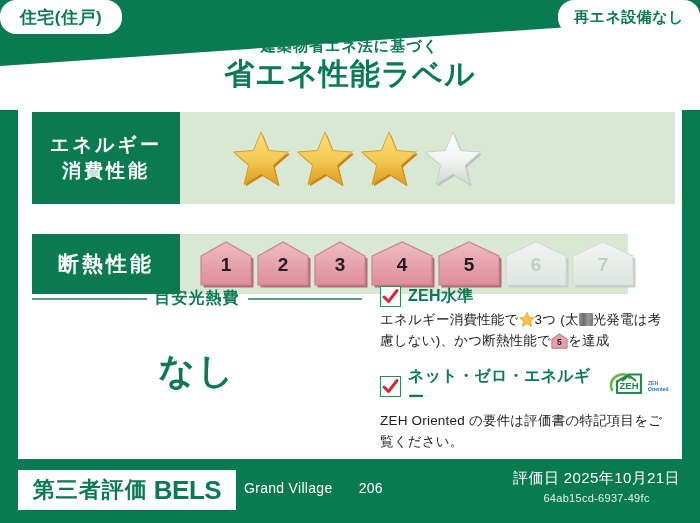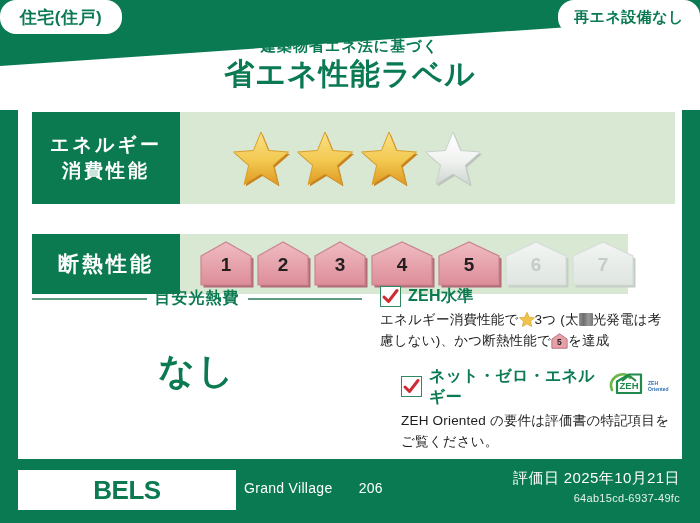--- a/index.html
+++ b/index.html
@@ -147,21 +147,21 @@
     background:#ffffff;display:flex;align-items:center;justify-content:center;gap:6px;
   }
   #bels-jp{ color:#0b7a51;font-weight:bold;font-size:22px;letter-spacing:1px;}
   #bels-en{ color:#0b7a51;font-weight:bold;font-size:26px;letter-spacing:-0.5px;}
   #proj{
     position:absolute;left:244px;top:21px;
     color:#ffffff;font-size:14px;letter-spacing:0.3px;
   }
   #proj .unit{ margin-left:22px; }
   #eval{
-    position:absolute;right:20px;top:10px;text-align:right;color:#ffffff;
+    position:absolute;right:20px;top:10px;text-align:center;color:#ffffff;
   }
   #eval-date{ font-size:15px;letter-spacing:0.4px;}
   #eval-id{ font-size:11px;margin-top:4px;letter-spacing:0.3px;color:#e6f2ec;}
 </style>
 </head>
 <body>
 
 <div id="label">
 
   <div class="header">
@@ -339,21 +339,21 @@
       <div class="crit-body">
         <span>エネルギー消費性能で</span><svg class="inline-star" viewBox="0 0 24 23">
             <polygon points="12,0.5 15.4,8 23.5,8.9 17.4,14.3 19.1,22.3 12,18.2 4.9,22.3 6.6,14.3 0.5,8.9 8.6,8" fill="#f0c44c" stroke="#d79a22" stroke-width="1"></polygon>
           </svg><span>3つ (太</span><span class="redact"></span><span>光発電は考慮しない)、かつ断熱性能で</span><svg class="inline-house" viewBox="0 0 22 21">
             <polygon points="1,8 11,1 21,8 21,20 1,20" fill="#e8a0a8" stroke="#b96b76" stroke-width="1.2"></polygon>
             <text x="11" y="16" font-size="11" font-weight="bold" text-anchor="middle" fill="#231f20" font-family="Liberation Sans, sans-serif">5</text>
           </svg><span>を達成</span>
       </div>
     </div>
 
-    <div class="crit" style="margin-top:14px;margin-left:21px;">
+    <div class="crit" style="margin-top:14px;">
       <div class="crit-head">
         <svg class="chk" viewBox="0 0 19 19">
           <path d="M3 10 L7.5 14.5 L16 3.5" stroke="#cf2b33" stroke-width="3" fill="none" stroke-linecap="round" stroke-linejoin="round"></path>
         </svg>
         <span class="crit-title">ネット・ゼロ・エネルギー</span>
         <span class="zeh-logo">
           <svg width="62" height="26" viewBox="0 0 62 26">
             <path d="M4 18 C1 11 5 5 11 3 C16 1.3 20 3 22 6" stroke="#6db544" stroke-width="2.6" fill="none" stroke-linecap="round"></path>
             <polygon points="21,2.5 33,2.5 33,21 9,21 9,9.5" fill="none" stroke="#1f8a4c" stroke-width="2.2" stroke-linejoin="round"></polygon>
             <polyline points="14,9 21,3.5 28,9" fill="none" stroke="#1f8a4c" stroke-width="2"></polyline>
@@ -362,20 +362,21 @@
             <text x="40" y="19" font-size="5" font-weight="bold" fill="#2f6fb5" font-family="Liberation Sans, sans-serif">Oriented</text>
           </svg>
         </span>
       </div>
       <div class="crit-body">ZEH Oriented の要件は評価書の特記項目をご覧ください。</div>
     </div>
   </div>
 
   <div id="bottom">
     <div id="bels-box">
+      <span id="bels-jp">第三者評価</span>
       <span id="bels-en">BELS</span>
     </div>
     <div id="proj">
       <span>Grand Village</span>
       <span class="unit">206</span>
     </div>
     <div id="eval">
       <div id="eval-date">
         <span>評価日</span>
         <span>2025年10月21日</span>

